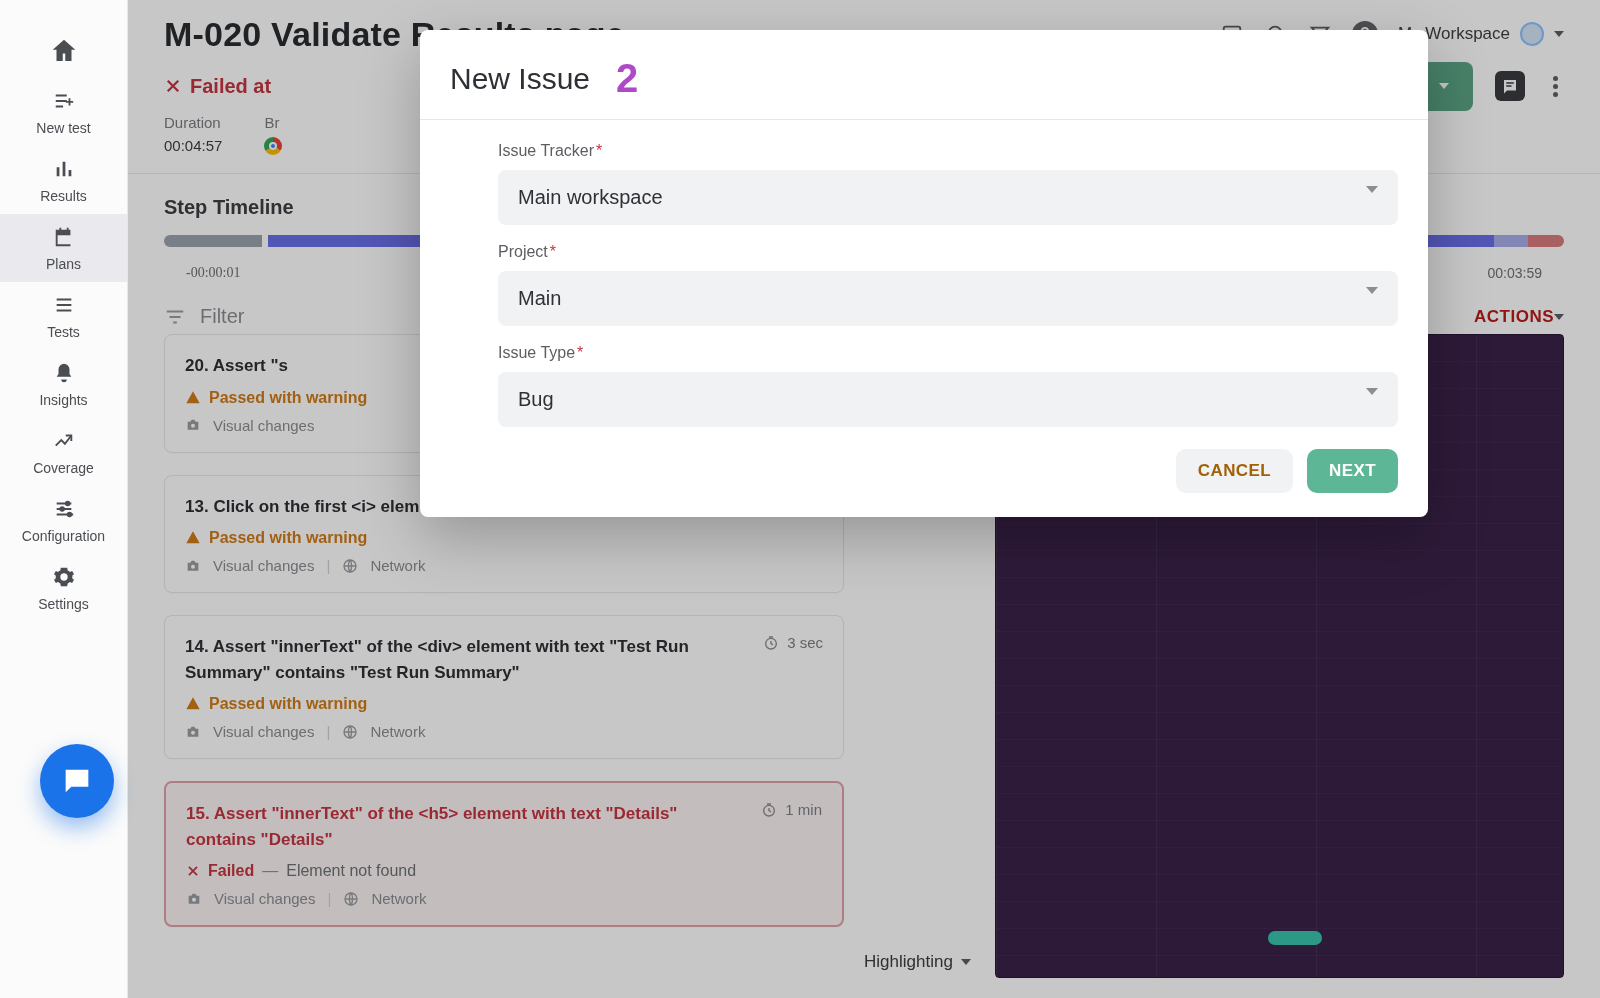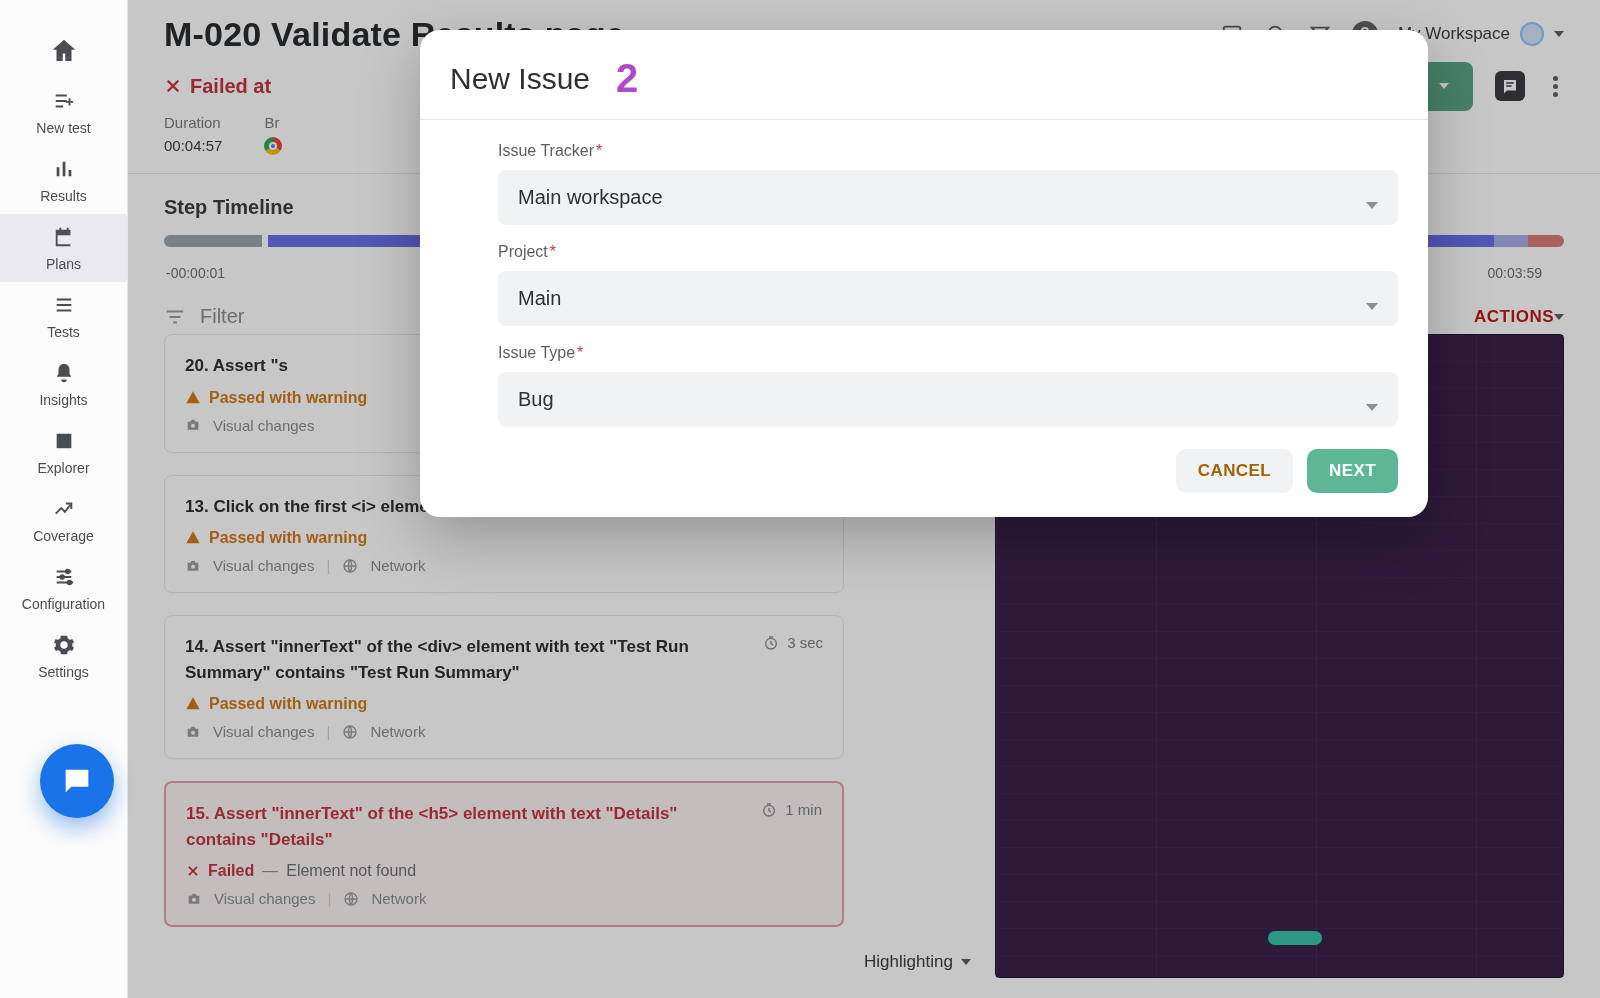--- a/index.html
+++ b/index.html
@@ -103,21 +103,21 @@
   .tl-track {
     position:relative; height:12px; border-radius:10px;
     background:linear-gradient(to right,
       var(--timeline-gray) 0 7%,
       #fff 7% 7.4%,
       var(--timeline-blue) 7.4% 95%,
       #a7aee8 95% 97.4%,
       var(--timeline-red) 97.4% 100%);
   }
   .tl-labels { display:flex; justify-content:space-between; margin-top:18px; color:#6d7074; font-size:14px; padding:0 2px;}
-  .tl-labels span:first-child { }
+  .tl-labels span:first-child { margin-left:20px;font-family:Liberation Serif, serif;}
   .tl-labels span:last-child { margin-right:20px;}
 
   
   .filter-row {
     display:flex; align-items:center; justify-content:space-between;
     padding:14px 36px 6px 36px;
   }
   .filter-left { display:flex; align-items:center; gap:14px; color:#8a8d91; font-size:20px;}
   .filter-ic { width:22px; height:22px; }
   .actions-dd { font-size:17px; font-weight:700; letter-spacing:.5px; color:#b91c1c; display:flex; align-items:center; margin-left:17px;}
@@ -157,33 +157,33 @@
     background:
       repeating-linear-gradient(to right, rgba(255,255,255,.06) 0 1px, transparent 1px 160px);
   }
   .preview .pill { position:absolute; left:48%; bottom:32px; width:54px; height:14px; border-radius:8px; background:#38c5ab;}
   .top-accent { height:16px; background:#6a6fe8; border-radius:4px 4px 0 0; margin-bottom:0;}
 
   
   .scrim { position:absolute; inset:0; background:rgba(0,0,0,.22); z-index:40;}
   .modal {
     position:absolute; z-index:50; left:292px; top:30px; width:1008px;
-    background:#fff; border-radius:20px; box-shadow:0 20px 60px rgba(0,0,0,.25);
+    background:#fff; border-radius:8px; box-shadow:0 20px 60px rgba(0,0,0,.25);
     display:flex; flex-direction:column;
   }
   .modal-hd { display:flex; align-items:center; gap:26px; padding:26px 30px 18px 30px; border-bottom:1px solid var(--border);}
   .modal-title { font-size:30px; font-weight:500; color:#2d3034;}
   .modal-badge { font-size:40px; font-weight:700; color:#ae49c7;}
   .modal-body { padding:22px 30px 8px 30px; display:flex; flex-direction:column; gap:18px;margin-left:48px;}
   .field { display:flex; flex-direction:column; gap:10px;}
   .field-label { font-size:16px; color:#5b5e62;}
   .req { color:var(--failed-red); margin-left:2px;}
   .select {
     background:#f1f2f4; border-radius:8px; padding:16px 20px;
-    display:flex; align-items:flex-end; justify-content:space-between;
+    display:flex; align-items:flex-start; justify-content:space-between;
     font-size:20px; color:#2e3135;
   }
   .select .dd { width:0; height:0; border-left:6px solid transparent; border-right:6px solid transparent; border-top:7px solid #8b8e93; }
   .modal-ftr { display:flex; justify-content:flex-end; gap:14px; padding:14px 30px 24px 30px; }
   .btn { border-radius:10px; padding:12px 22px; font-size:17px; font-weight:700; letter-spacing:.4px; }
   .btn-cancel { background:#f1f2f4; color:#a16207;}
   .btn-next { background:var(--green); color:#fff; }
 
   svg { display:block; }
 </style>
@@ -230,28 +230,20 @@
     </span>
     <span class="lbl">Tests</span>
   </div>
   <div class="side-item">
     <span class="ic">
       <svg viewBox="0 0 24 24" width="22" height="22" fill="#4a4d52">
           <path d="M12 2a6 6 0 0 0-6 6v5l-2 3h16l-2-3V8a6 6 0 0 0-6-6zm0 20a3 3 0 0 0 3-3H9a3 3 0 0 0 3 3z"></path>
         </svg>
     </span>
     <span class="lbl">Insights</span>
-  </div>
-  <div class="side-item">
-    <span class="ic">
-      <svg viewBox="0 0 24 24" width="22" height="22" fill="#4a4d52">
-          <path d="M4 4h16v16H4zm2 12l3-4 2 3 3-5 4 6z"></path>
-        </svg>
-    </span>
-    <span class="lbl">Explorer</span>
   </div>
   <div class="side-item">
     <span class="ic">
       <svg viewBox="0 0 24 24" width="22" height="22" fill="none" stroke="#4a4d52" stroke-width="2">
           <path d="M3 17l6-6 4 4 7-9"></path>
           <path d="M14 6h6v6"></path>
         </svg>
     </span>
     <span class="lbl">Coverage</span>
   </div>

